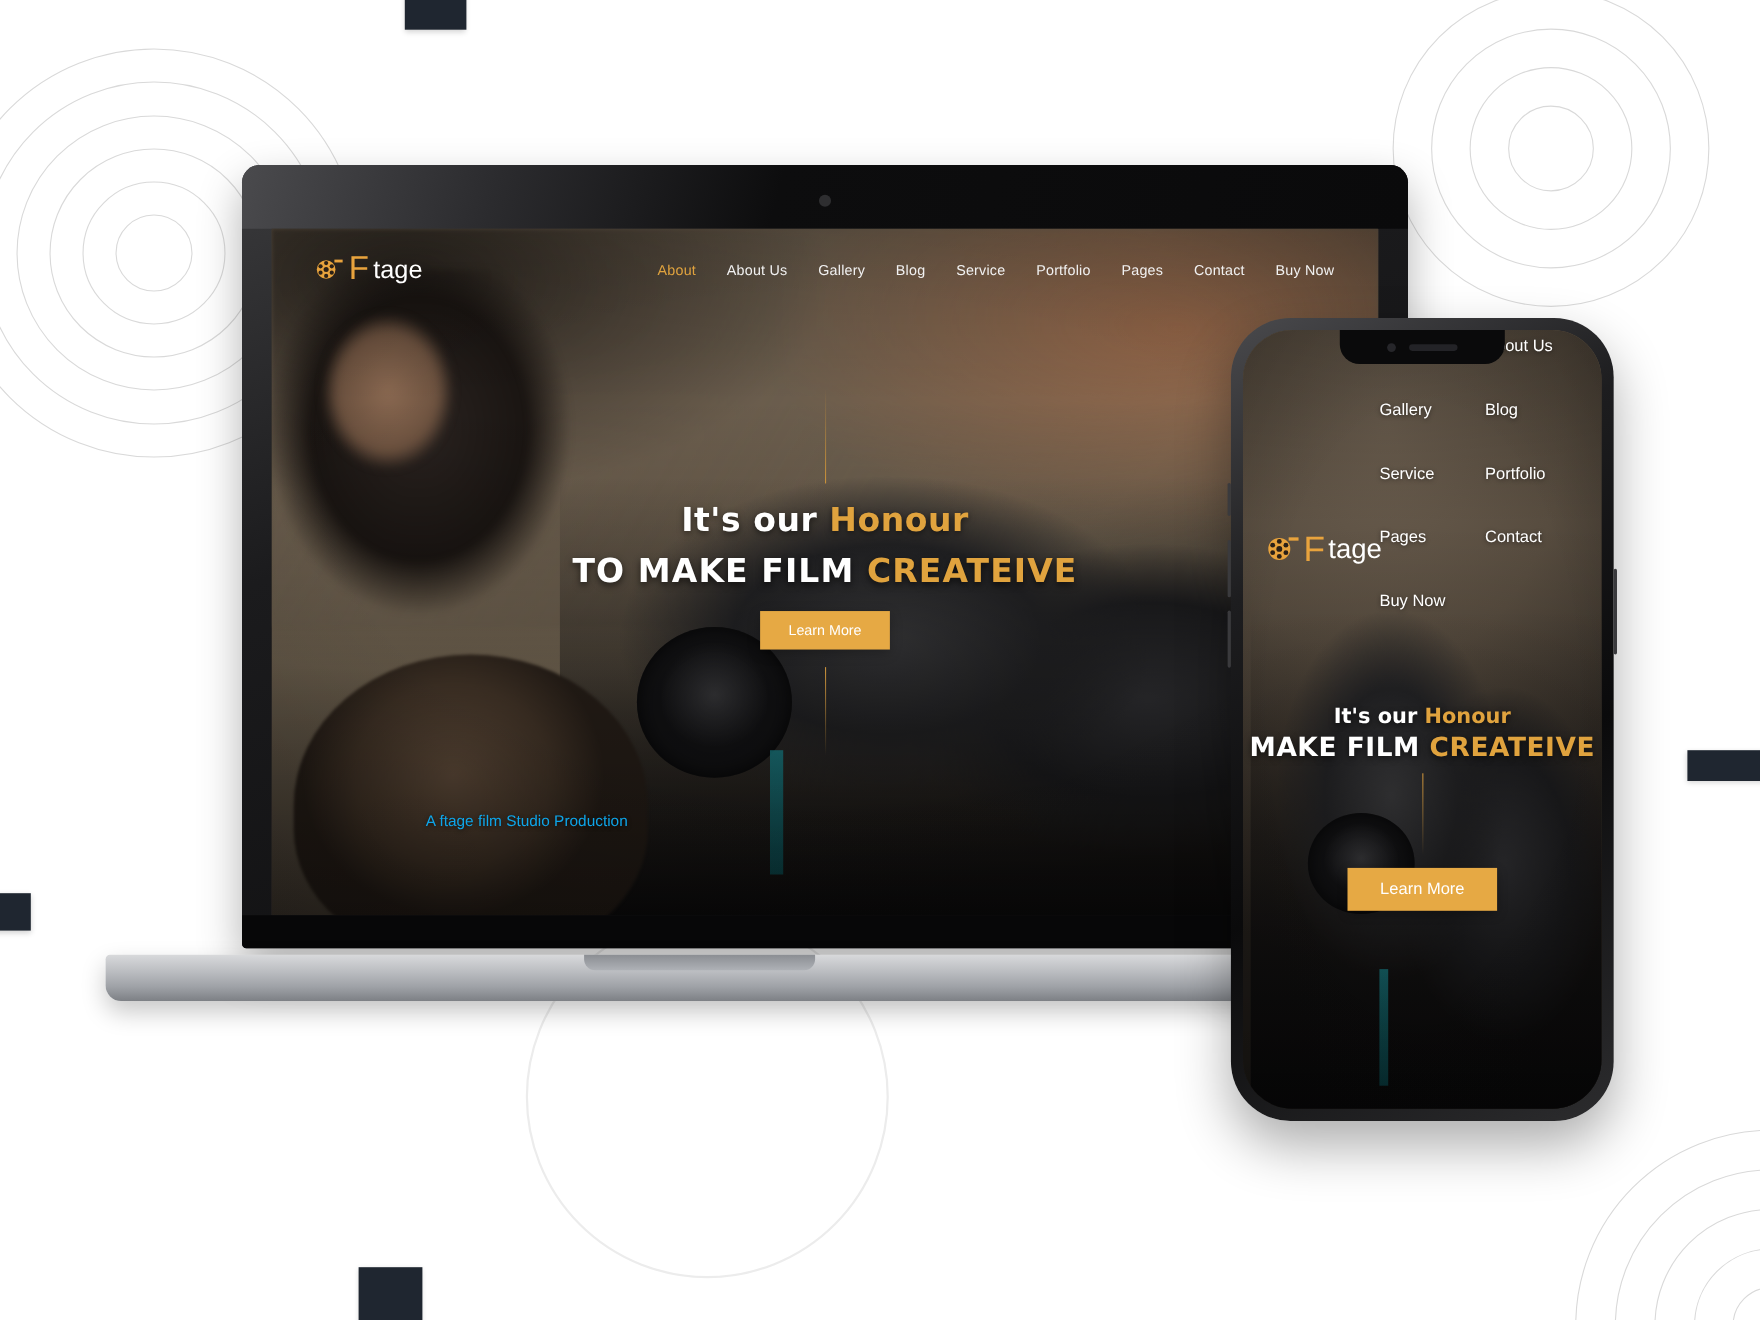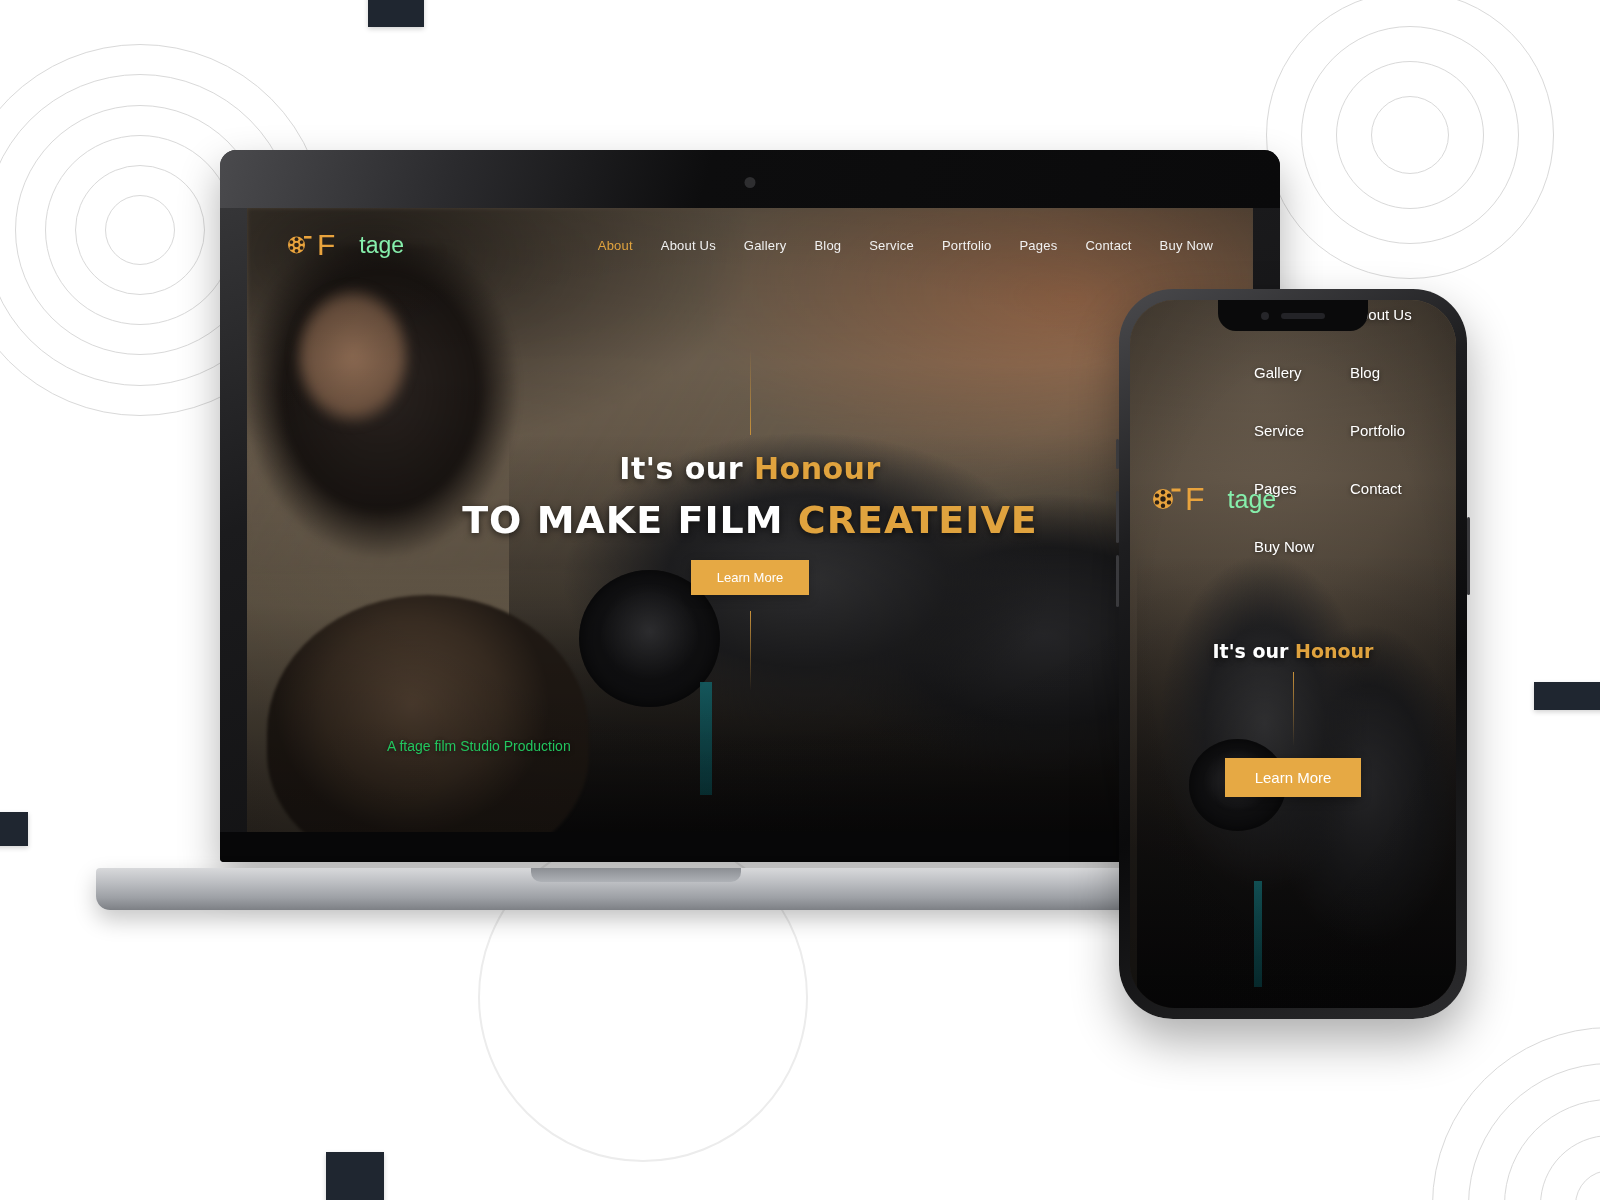--- a/index.html
+++ b/index.html
@@ -133,55 +133,55 @@
     width: 26px; height: 22px; position: relative; display:inline-block;
   }
   .nav-links { margin-left:auto; display:flex; align-items:center; gap: 28px; }
   .nav-link {
     color:#f1f1f1; font-size: 13px; letter-spacing:.2px;
     text-decoration:none; white-space:nowrap;
   }
   .nav-link.active { color:#e0a33e; }
   .logo-f { color:#e8a33d; font-size: 30px; font-weight: 400; line-height:1;
             font-family:"Liberation Sans", sans-serif; }
-  .logo-tage { color:#86efac; font-size: 23px; font-weight: 400; line-height:1;margin-left:20px; }
+  .logo-tage { color:#ffffff; font-size: 23px; font-weight: 400; line-height:1; }
 
   
   .hero-center {
     position:absolute; left:0; right:0; top:50%; transform: translateY(-50%);
     display:flex; flex-direction:column; align-items:center;
   }
   .vline { width:1px; background: linear-gradient(180deg, rgba(224,163,62,0), #c9913a); }
   .vline-top { height: 86px; margin-bottom: 16px; }
   .vline-bottom {
     background: linear-gradient(180deg, #c9913a, rgba(224,163,62,0));
     height: 80px; margin-top: 16px;
   }
   .h-line1 {
     font-size: 30px; letter-spacing:.5px; color:#ffffff; font-weight:700;
     font-family:"DejaVu Sans", sans-serif;
     text-shadow: 0 2px 6px rgba(0,0,0,.55);
   }
   .h-line1 .accent { color:#e0a33e; }
   .h-line2 {
-    font-size: 38px; letter-spacing:1px; color:#ffffff; font-weight:700;
+    font-size: 30px; letter-spacing:1px; color:#ffffff; font-weight:700;
     margin-top: 12px; font-family:"DejaVu Sans", sans-serif;
     text-shadow: 0 2px 7px rgba(0,0,0,.6);
   }
   .h-line2 .accent { color:#e0a33e; }
   .btn-learn {
     margin-top: 18px;
     background: #e6a944; color:#ffffff; border:none;
     font-size: 13px; padding: 10px 26px; cursor:pointer;
     font-family:"Liberation Sans", sans-serif;
     box-shadow: 0 3px 10px rgba(0,0,0,.25);
   }
   .caption {
     position:absolute; left: 140px; bottom: 78px;
-    color:#22c55e; font-size: 14px; text-shadow: 0 1px 4px rgba(0,0,0,.6);
+    color:#0ea5e9; font-size: 14px; text-shadow: 0 1px 4px rgba(0,0,0,.6);
   }
   .carousel-dot {
     position:absolute; right: 56px; bottom: 82px;
     width: 17px; height:17px; border-radius:50%;
     border: 1.6px solid rgba(255,255,255,.9);
     display:flex; align-items:center; justify-content:center;
   }
   .carousel-dot i {
     width:6px; height:6px; border-radius:50%; background:#fff; display:block;
   }
@@ -419,20 +419,23 @@
             </svg>
           </span>
           <span class="logo-f">F</span>
           <span class="logo-tage">tage</span>
         </div>
 
         <div class="p-hero-center">
           <div class="p-l1">
             <span>It's our </span><span class="accent">Honour</span>
           </div>
+          <div class="p-l2">
+            <span>MAKE FILM </span><span class="accent">CREATEIVE</span>
+          </div>
           <div class="p-vline2"></div>
           <button class="p-btn">Learn More</button>
         </div>
       </div>
     </div>
   </div>
 
 </div>
 
 </body></html>

